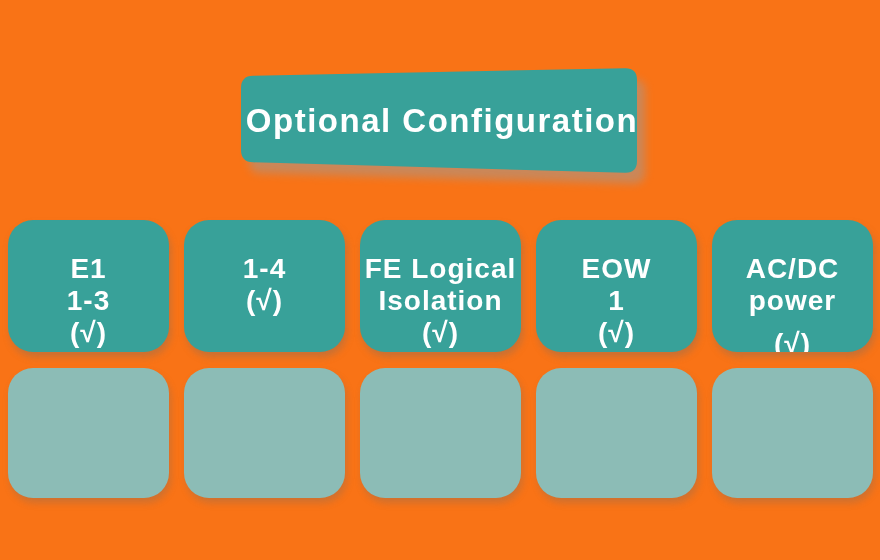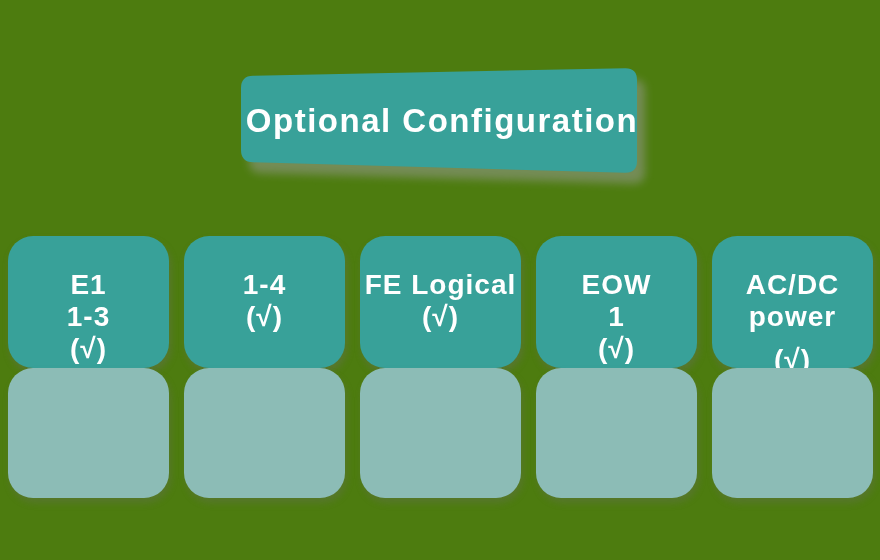--- a/index.html
+++ b/index.html
@@ -1,20 +1,20 @@
 <!DOCTYPE html>
 <html style="--teal: #38a199; --light-teal: #8cbcb6; --card-text: #ffffff;"><head>
 <meta charset="utf-8">
 <style>
   html, body { margin: 0; padding: 0; background: #ffffff; }
   #stage {
     position: relative;
     width: 880px;
     height: 560px;
-    background: #4d7c0f;
+    background: #f97316;
     overflow: hidden;
     font-family: "Liberation Sans", sans-serif;
   }
 
   
   .banner-svg { position: absolute; left: 0; top: 0; display: block; }
   .banner-shadow { fill: #9b9b9b; opacity: 0.5; }
   .banner-shape  { fill: var(--teal, #38a199); }
   .banner-title {
     fill: #ffffff;
@@ -25,21 +25,21 @@
   }
 
   
   .row {
     position: absolute;
     left: 8px;
     right: 7px;
     display: flex;
     gap: 15px;
   }
-  .row-top    { top: 236px; }
+  .row-top    { top: 220px; }
   .row-bottom { top: 368px; }
 
   .card {
     flex: 1 1 0;
     border-radius: 25px;
     box-sizing: border-box;
   }
   .card.dark {
     height: 132px;
     background: var(--teal, #38a199);
@@ -85,20 +85,21 @@
       <span class="line">E1</span>
       <span class="line">1-3</span>
       <span class="line check">(√)</span>
     </div>
     <div class="card dark">
       <span class="line">1-4</span>
       <span class="line check">(√)</span>
     </div>
     <div class="card dark">
       <span class="line">FE Logical</span>
+      <span class="line">Isolation</span>
       <span class="line check">(√)</span>
     </div>
     <div class="card dark">
       <span class="line">EOW</span>
       <span class="line">1</span>
       <span class="line check">(√)</span>
     </div>
     <div class="card dark card-power">
       <span class="line">AC/DC</span>
       <span class="line">power</span>

